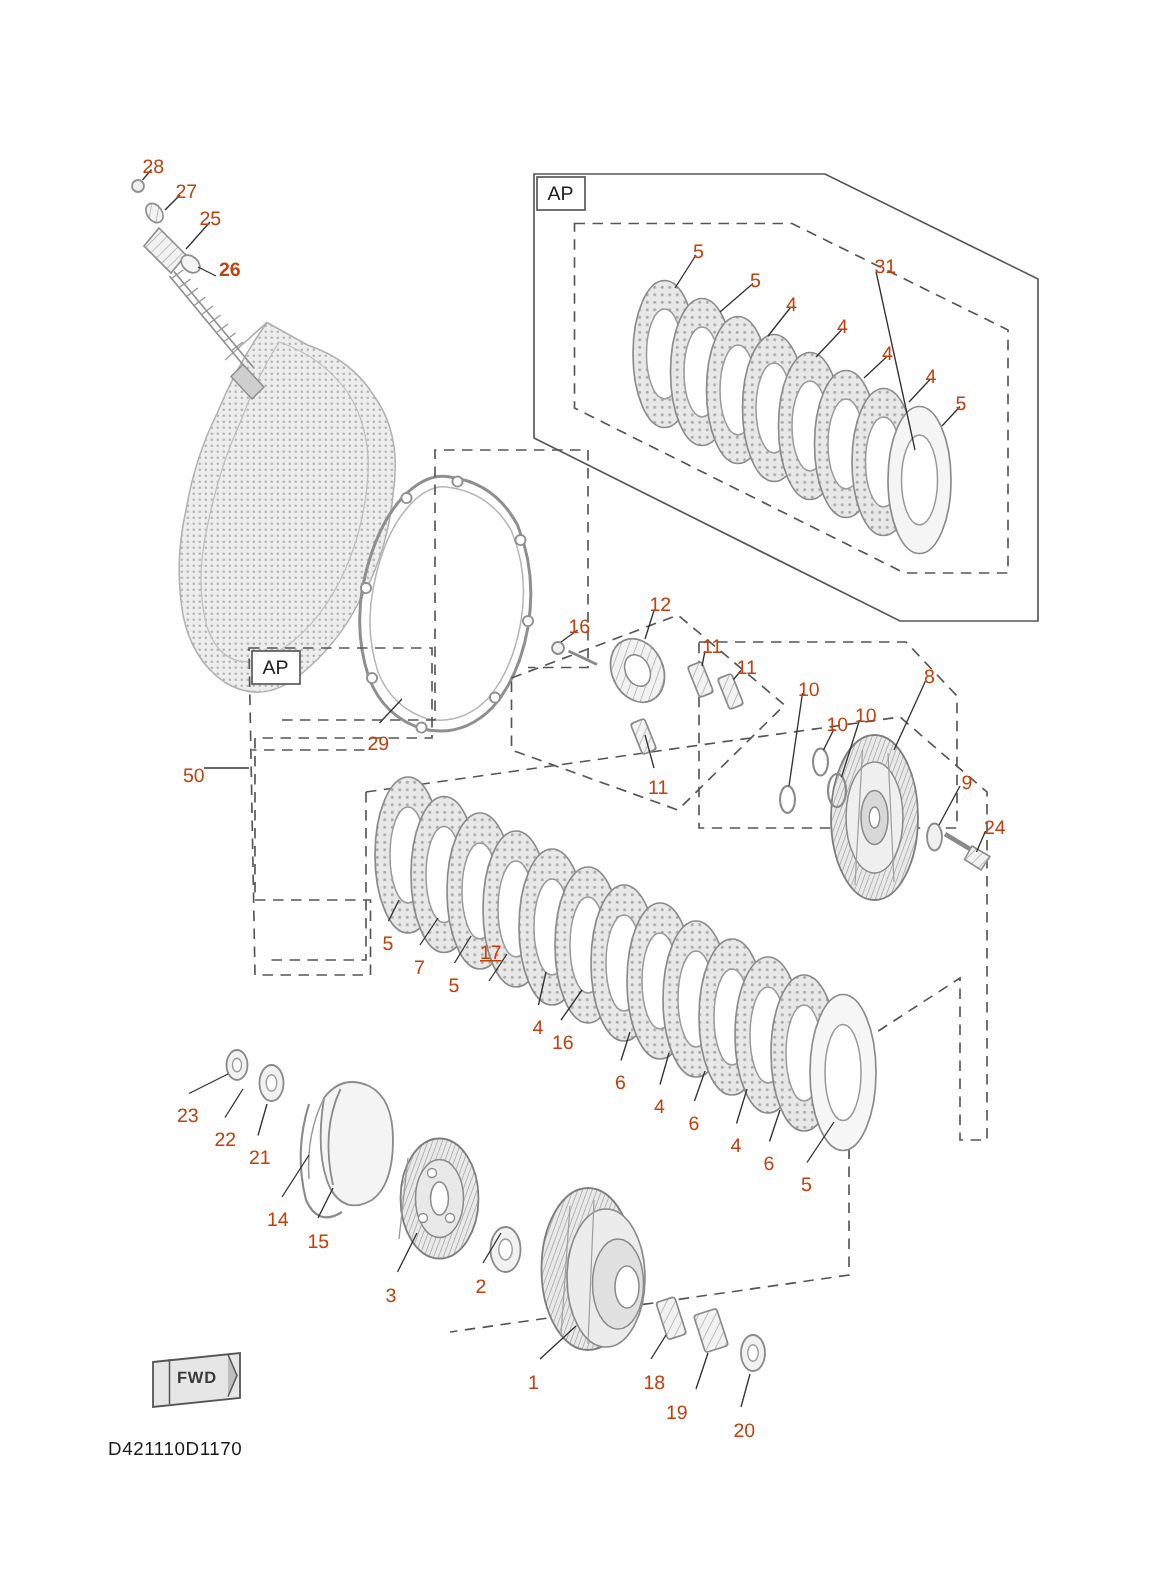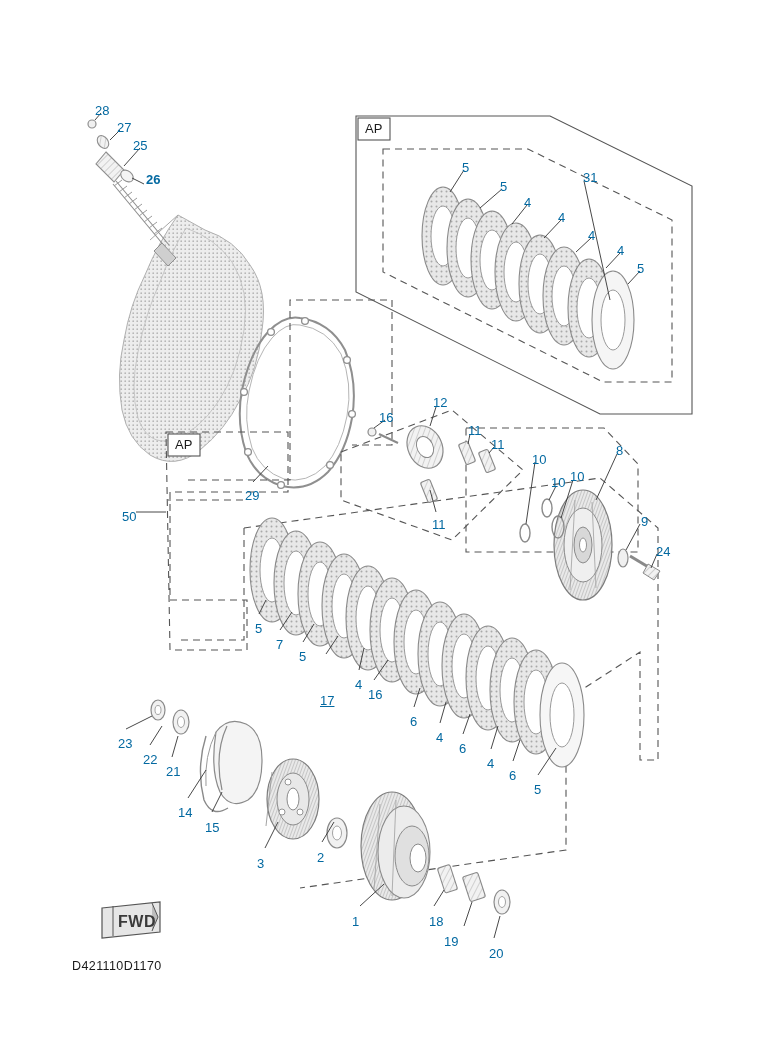--- a/index.html
+++ b/index.html
@@ -17,40 +17,40 @@
   #canvas {
     position: absolute;
     left: 0; top: 0;
     width: 767px;
     height: 1063px;
   }
   .label {
     position: absolute;
     font-family: "Liberation Sans", sans-serif;
     font-size: 13px;
-    color: #0369a1;
+    color: #c2410c;
     white-space: nowrap;
     line-height: 13px;
   }
   .diagcode {
     position: absolute;
     font-family: "Liberation Sans", sans-serif;
     font-size: 12.5px;
     letter-spacing: 0.4px;
     color: #1a1a1a;
     white-space: nowrap;
   }
   .apbox {
     position: absolute;
     font-size: 13px;
     color: #1a1a1a;
   }
   .fwdtext {
     position: absolute;
-    font-size: 16px;
+    font-size: 11px;
     font-weight: bold;
     color: #3a3a3a;
     letter-spacing: 0.5px;
   }
 </style>
 </head>
 <body>
 
 <svg id="canvas" viewBox="0 0 767 1063" xmlns="http://www.w3.org/2000/svg">
   <defs>
@@ -357,21 +357,21 @@
     <div class="label" style="left: 462px; top: 161px;">5</div>
     <div class="label" style="left: 500px; top: 180px;">5</div>
     <div class="label" style="left: 524px; top: 196px;">4</div>
     <div class="label" style="left: 558px; top: 211px;">4</div>
     <div class="label" style="left: 588px; top: 229px;">4</div>
     <div class="label" style="left: 617px; top: 244px;">4</div>
     <div class="label" style="left: 637px; top: 262px;">5</div>
     <div class="label" style="left: 255px; top: 622px;">5</div>
     <div class="label" style="left: 276px; top: 638px;">7</div>
     <div class="label" style="left: 299px; top: 650px;">5</div>
-    <div class="label" style="left: 320px; top: 694px; text-decoration: underline;">17</div>
+    <div class="label" style="left: 320px; top: 628px; text-decoration: underline;">17</div>
     <div class="label" style="left: 355px; top: 678px;">4</div>
     <div class="label" style="left: 368px; top: 688px;">16</div>
     <div class="label" style="left: 410px; top: 715px;">6</div>
     <div class="label" style="left: 436px; top: 731px;">4</div>
     <div class="label" style="left: 459px; top: 742px;">6</div>
     <div class="label" style="left: 487px; top: 757px;">4</div>
     <div class="label" style="left: 509px; top: 769px;">6</div>
     <div class="label" style="left: 534px; top: 783px;">5</div>
     <div class="label" style="left: 118px; top: 737px;">23</div>
     <div class="label" style="left: 143px; top: 753px;">22</div>

